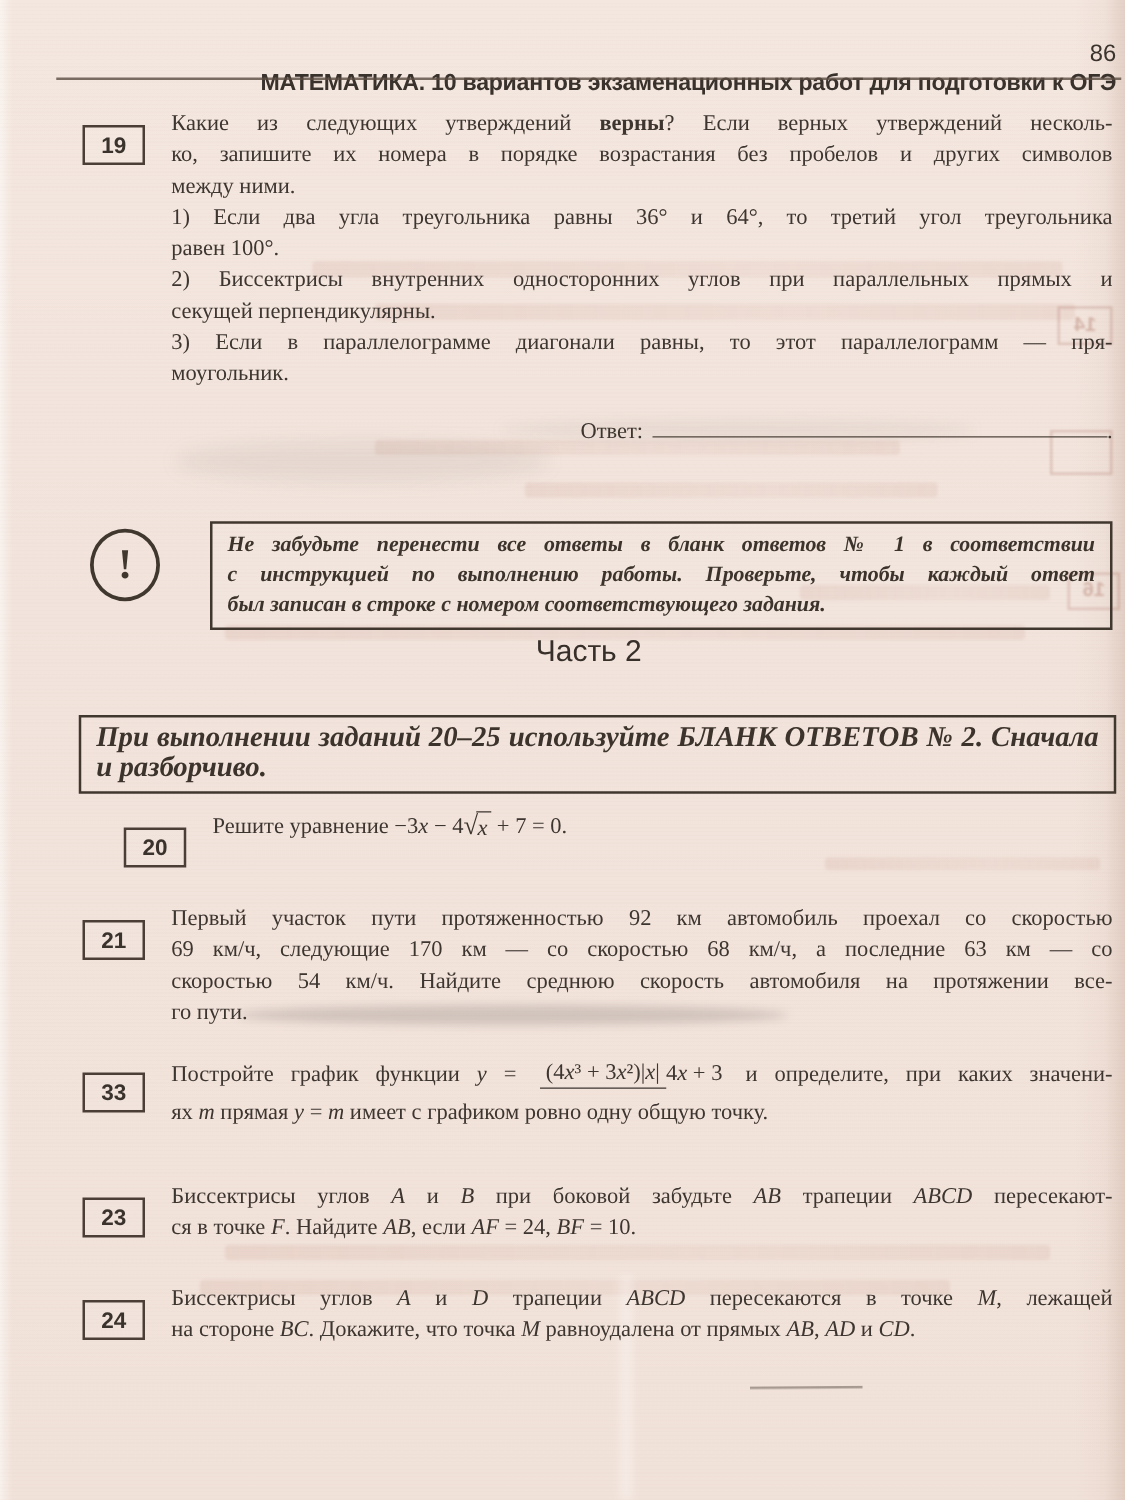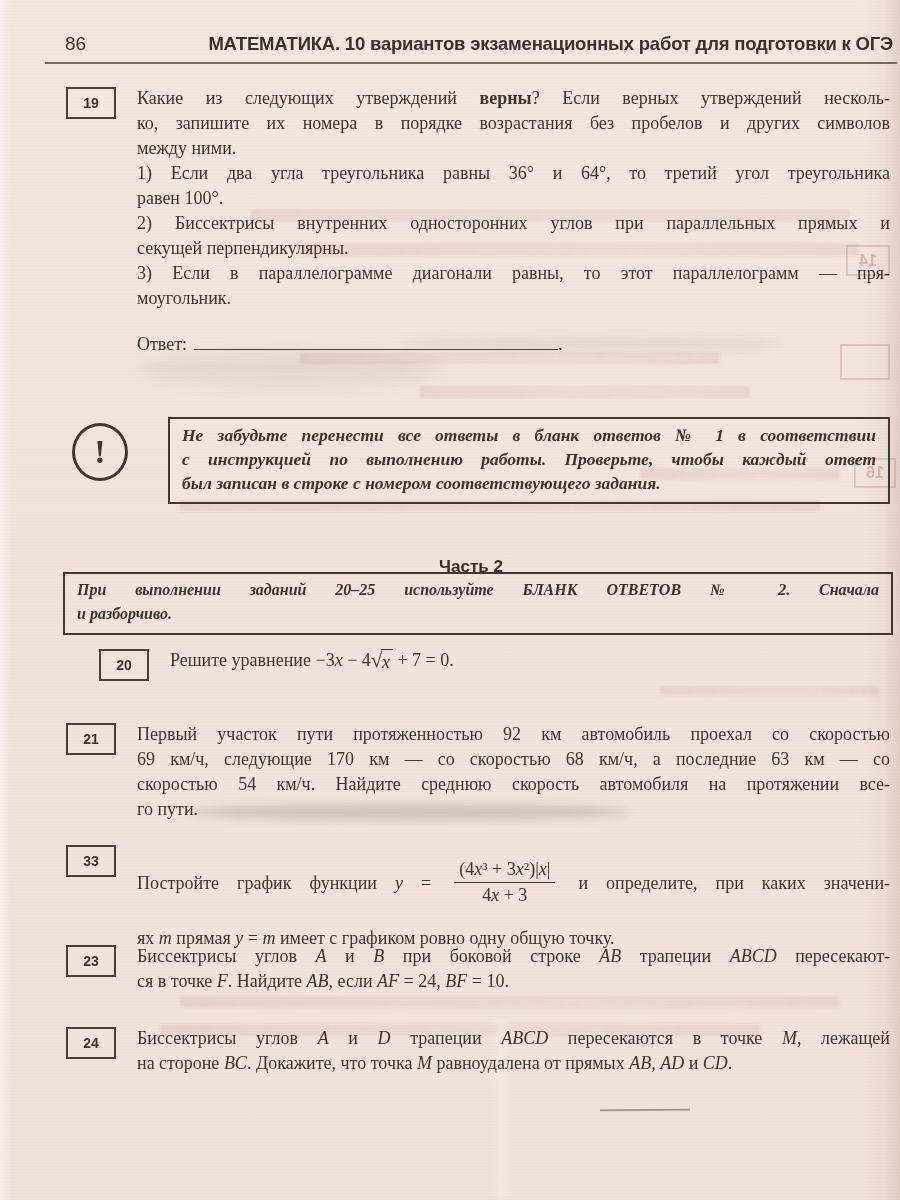--- a/index.html
+++ b/index.html
@@ -8,68 +8,68 @@
     position:relative;width:900px;height:1200px;
     background:
       repeating-linear-gradient(0deg, rgba(120,80,60,0.015) 0 1px, transparent 1px 3px),
       linear-gradient(270deg, rgba(160,115,95,0.20) 0px, rgba(160,115,95,0.05) 16px, rgba(160,115,95,0) 40px),
       linear-gradient(90deg, rgba(255,255,255,0.5) 0px, rgba(255,255,255,0) 10px),
       linear-gradient(180deg, #f4e7df 0%, #f2e4dc 40%, #f1e2d9 100%);
     font-family:"Liberation Serif","DejaVu Serif",serif;
     color:#3d3530;
   }
   
-  .header-row{position:absolute;top:33px;left:65px;width:828px;display:flex;justify-content:space-between;align-items:flex-end;}
+  .header-row{position:absolute;top:33px;left:65px;width:828px;display:flex;justify-content:space-between;align-items:flex-end;flex-direction:column;}
   .page-num{font-family:"Liberation Sans","DejaVu Sans",sans-serif;font-size:19px;color:#3a332e;}
   .header-title{font-family:"Liberation Sans","DejaVu Sans",sans-serif;font-size:18.5px;font-weight:bold;color:#38312c;letter-spacing:-0.2px;}
   .header-rule{position:absolute;top:62px;left:45px;width:852px;height:2px;background:#5b4c41;opacity:.8;}
   
   .task{position:absolute;left:66px;width:824px;display:flex;align-items:flex-start;}
   .qbox{
-    flex:0 0 46px;height:28px;margin-top:1px;
+    flex:0 0 46px;height:28px;margin-top:14px;
     border:2px solid #4a3e36;display:flex;align-items:center;justify-content:center;
-    font-family:"Liberation Sans","DejaVu Sans",sans-serif;font-weight:bold;font-size:14px;color:#3a322c;
+    font-family:"Liberation Sans","DejaVu Sans",sans-serif;font-weight:bold;font-size:18px;color:#3a322c;
     background:rgba(255,255,255,0.06);
     text-align:right;
   }
   .qtext{margin-left:21px;width:753px;font-size:18px;line-height:25px;}
   .tline{text-align:justify;text-align-last:justify;}
   .tline.tlast{text-align-last:left;}
   .tline span{white-space:pre-wrap;}
   .para{}
   .seg-i{font-style:italic;}
   .seg-b{font-weight:bold;}
   
-  .answer-row{margin-top:21px;}
+  .answer-row{margin-top:21px;text-align:right;}
   .answer-blank{display:inline-block;width:364px;height:15px;border-bottom:1.6px solid #4e443c;margin-left:7px;}
   
   .notice-wrap{position:absolute;top:417px;left:66px;width:824px;}
   .notice-circle{
     position:absolute;left:6px;top:6px;width:50px;height:52px;border:3px solid #40372f;border-radius:50%;
     display:flex;align-items:center;justify-content:center;
     font-weight:bold;font-size:34px;color:#40372f;
   }
   .notice-box{
     margin-left:102px;border:2px solid #40372f;padding:4px 12px 7px;
     font-weight:bold;font-style:italic;font-size:17.5px;line-height:24px;color:#3b332c;
     background:rgba(255,255,255,0.04);
   }
   
-  .part2-heading{position:absolute;top:557px;left:45px;width:852px;text-align:center;
-    font-family:"Liberation Sans","DejaVu Sans",sans-serif;font-weight:bold;font-size:17px;color:#372f2a;}
+  .part2-heading{position:absolute;top:508px;left:45px;width:852px;text-align:center;
+    font-family:"Liberation Sans","DejaVu Sans",sans-serif;font-weight:normal;font-size:24px;color:#372f2a;}
   .instr-box{
     position:absolute;top:572px;left:63px;width:802px;
     border:2px solid #40372f;padding:4px 12px 7px;
-    font-weight:bold;font-style:italic;font-size:16px;line-height:24px;color:#3b332c;
+    font-weight:bold;font-style:italic;font-size:23px;line-height:24px;color:#3b332c;
   }
   
   .sqrt{display:inline-flex;align-items:flex-start;}
   .sqrt .rad{font-size:1.18em;line-height:1;transform:translateY(1px);}
   .sqrt .arg{border-top:1.6px solid currentColor;font-style:italic;padding:0 3px 0 1px;margin-left:-1.5px;}
-  .frac{display:inline-flex;flex-direction:column;vertical-align:middle;text-align:center;margin:16px 5px;line-height:1.3;transform:translateY(-2px);}
+  .frac{display:inline-flex;flex-direction:row;vertical-align:middle;text-align:center;margin:4px 5px;line-height:1.3;transform:translateY(-2px);}
   .frac .num{border-bottom:1.7px solid currentColor;padding:0 5px 1px;}
   .frac .den{padding-top:1px;}
   .frac .num,.frac .den{text-align:center;text-align-last:center;display:block;}
   
   .ghost-line{position:absolute;border-radius:3px;filter:blur(1.2px);pointer-events:none;}
   .ghost-pink{background:linear-gradient(90deg, rgba(195,140,125,0.16), rgba(195,140,125,0.09) 60%, rgba(195,140,125,0.14));}
   .ghost-box{
     position:absolute;border:2px solid rgba(175,120,105,0.30);filter:blur(0.7px);
     display:flex;align-items:center;justify-content:center;
     font-family:"Liberation Sans","DejaVu Sans",sans-serif;font-weight:bold;font-size:16px;
@@ -173,21 +173,21 @@
     <div class="qbox">33</div>
     <div class="qtext">
         <div class="tline"><span>Постройте график функции </span><span class="seg-i">y</span><span> = </span><span class="frac"><span class="num"><span>(4</span><span class="seg-i">x</span><span>³ + 3</span><span class="seg-i">x</span><span>²)|</span><span class="seg-i">x</span><span>|</span></span><span class="den"><span>4</span><span class="seg-i">x</span><span> + 3</span></span></span><span> и определите, при каких значени-</span></div>
         <div class="tline tlast"><span>ях </span><span class="seg-i">m</span><span> прямая </span><span class="seg-i">y</span><span> = </span><span class="seg-i">m</span><span> имеет с графиком ровно одну общую точку.</span></div>
       </div>
   </div>
 
   <div class="task" style="top:944px;">
     <div class="qbox">23</div>
     <div class="qtext">
-        <div class="tline"><span>Биссектрисы углов </span><span class="seg-i">A</span><span> и </span><span class="seg-i">B</span><span> при боковой строке </span><span class="seg-i">AB</span><span> трапеции </span><span class="seg-i">ABCD</span><span> пересекают-</span></div>
+        <div class="tline"><span>Биссектрисы углов </span><span class="seg-i">A</span><span> и </span><span class="seg-i">B</span><span> при боковой забудьте </span><span class="seg-i">AB</span><span> трапеции </span><span class="seg-i">ABCD</span><span> пересекают-</span></div>
         <div class="tline tlast"><span>ся в точке </span><span class="seg-i">F</span><span>. Найдите </span><span class="seg-i">AB</span><span>, если </span><span class="seg-i">AF</span><span> = 24, </span><span class="seg-i">BF</span><span> = 10.</span></div>
       </div>
   </div>
 
   <div class="task" style="top:1026px;">
     <div class="qbox">24</div>
     <div class="qtext">
         <div class="tline"><span>Биссектрисы углов </span><span class="seg-i">A</span><span> и </span><span class="seg-i">D</span><span> трапеции </span><span class="seg-i">ABCD</span><span> пересекаются в точке </span><span class="seg-i">M</span><span>, лежащей</span></div>
         <div class="tline tlast"><span>на стороне </span><span class="seg-i">BC</span><span>. Докажите, что точка </span><span class="seg-i">M</span><span> равноудалена от прямых </span><span class="seg-i">AB</span><span>, </span><span class="seg-i">AD</span><span> и </span><span class="seg-i">CD</span><span>.</span></div>
       </div>

